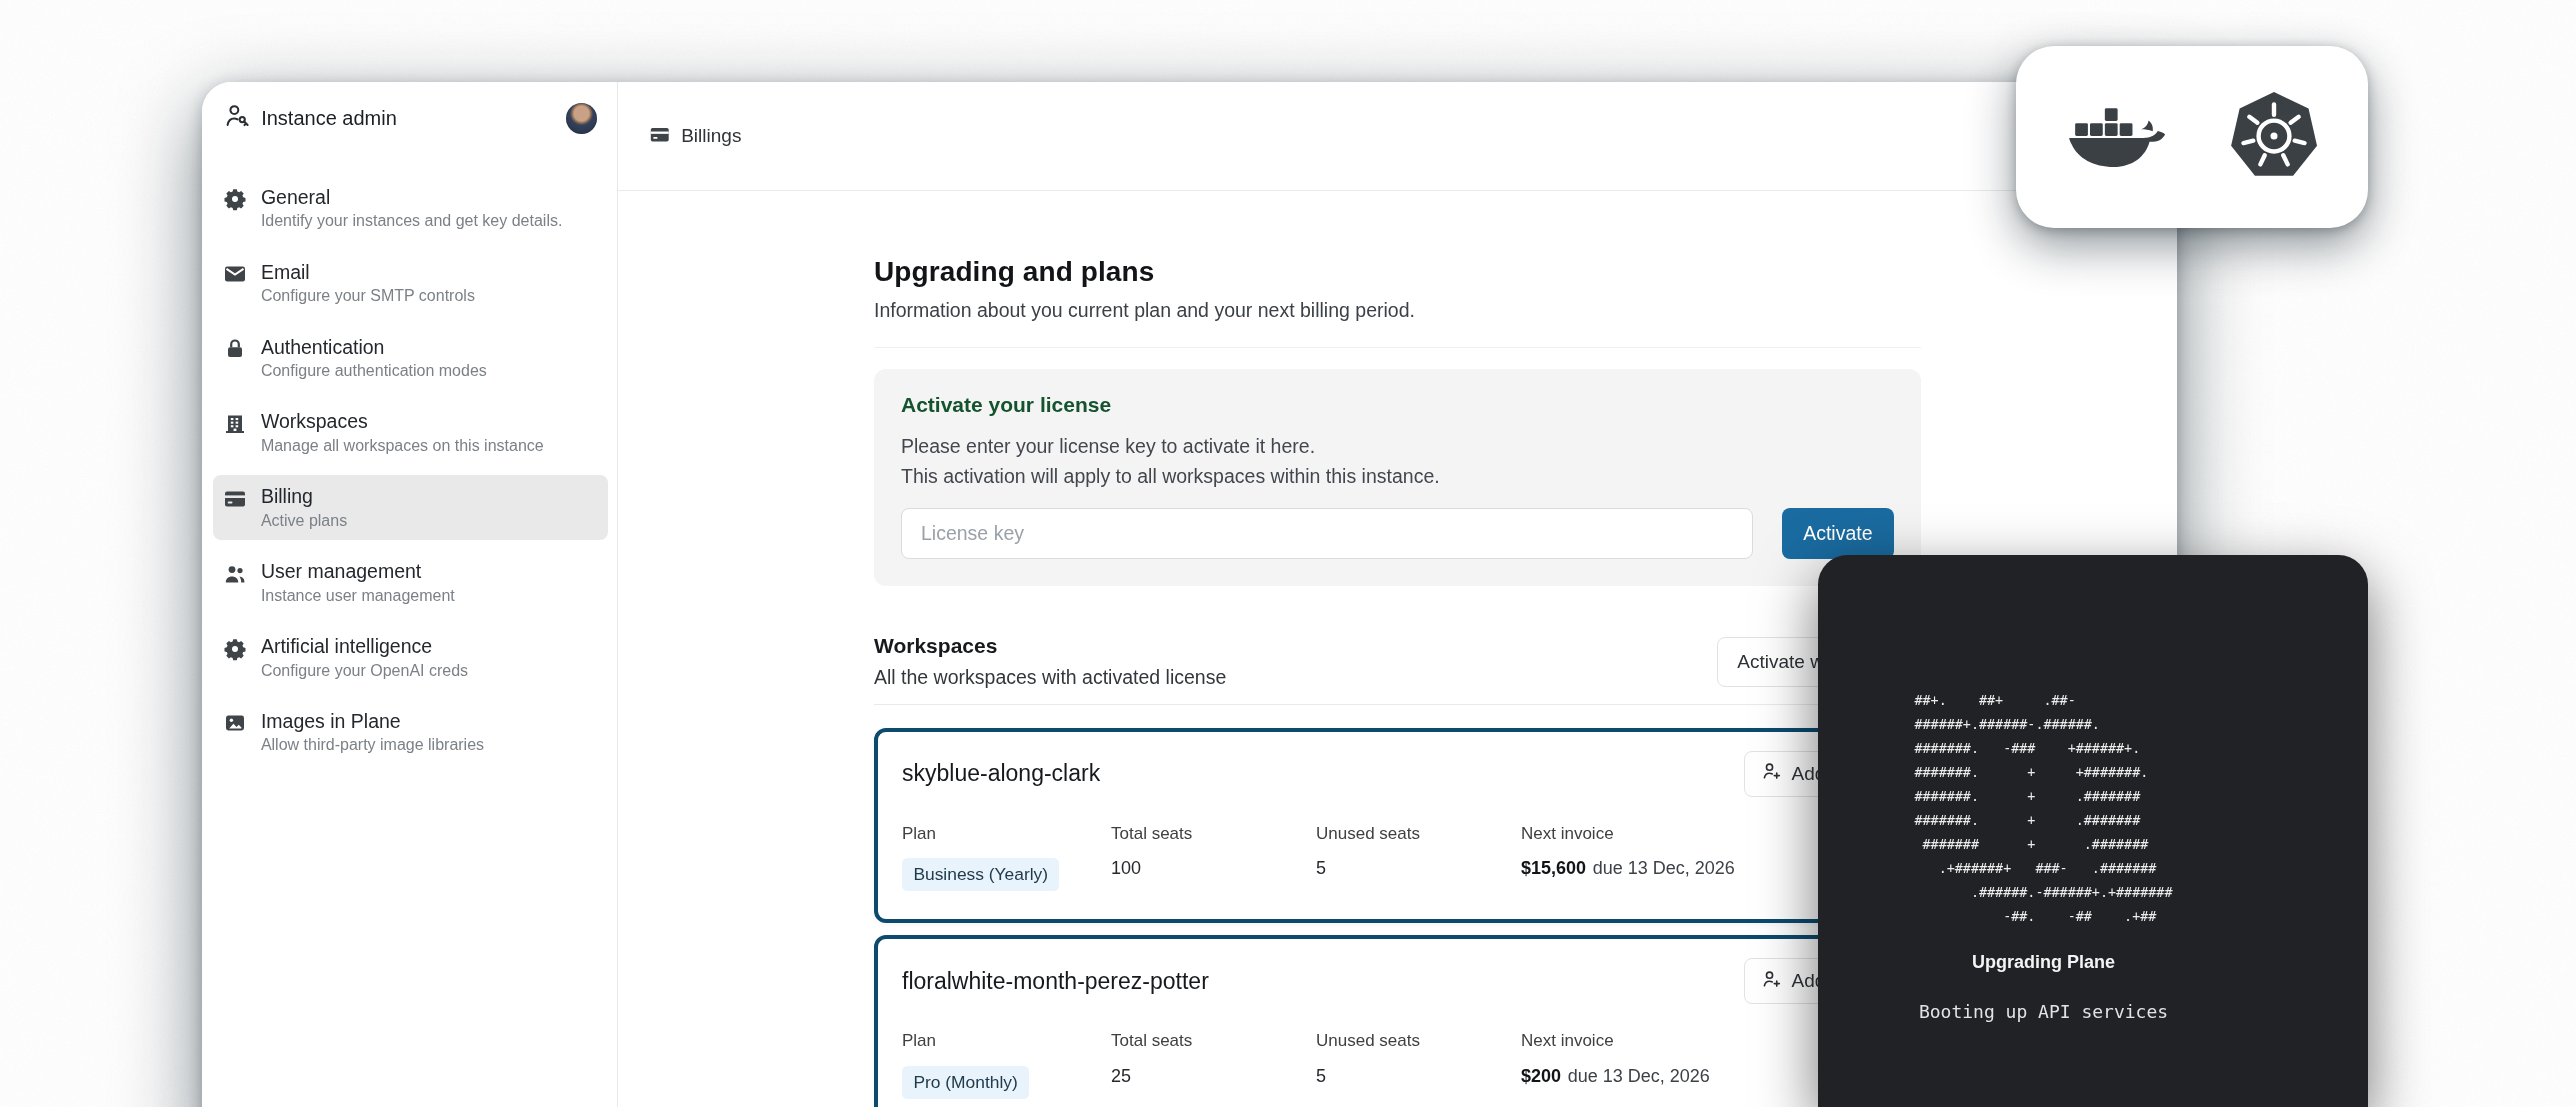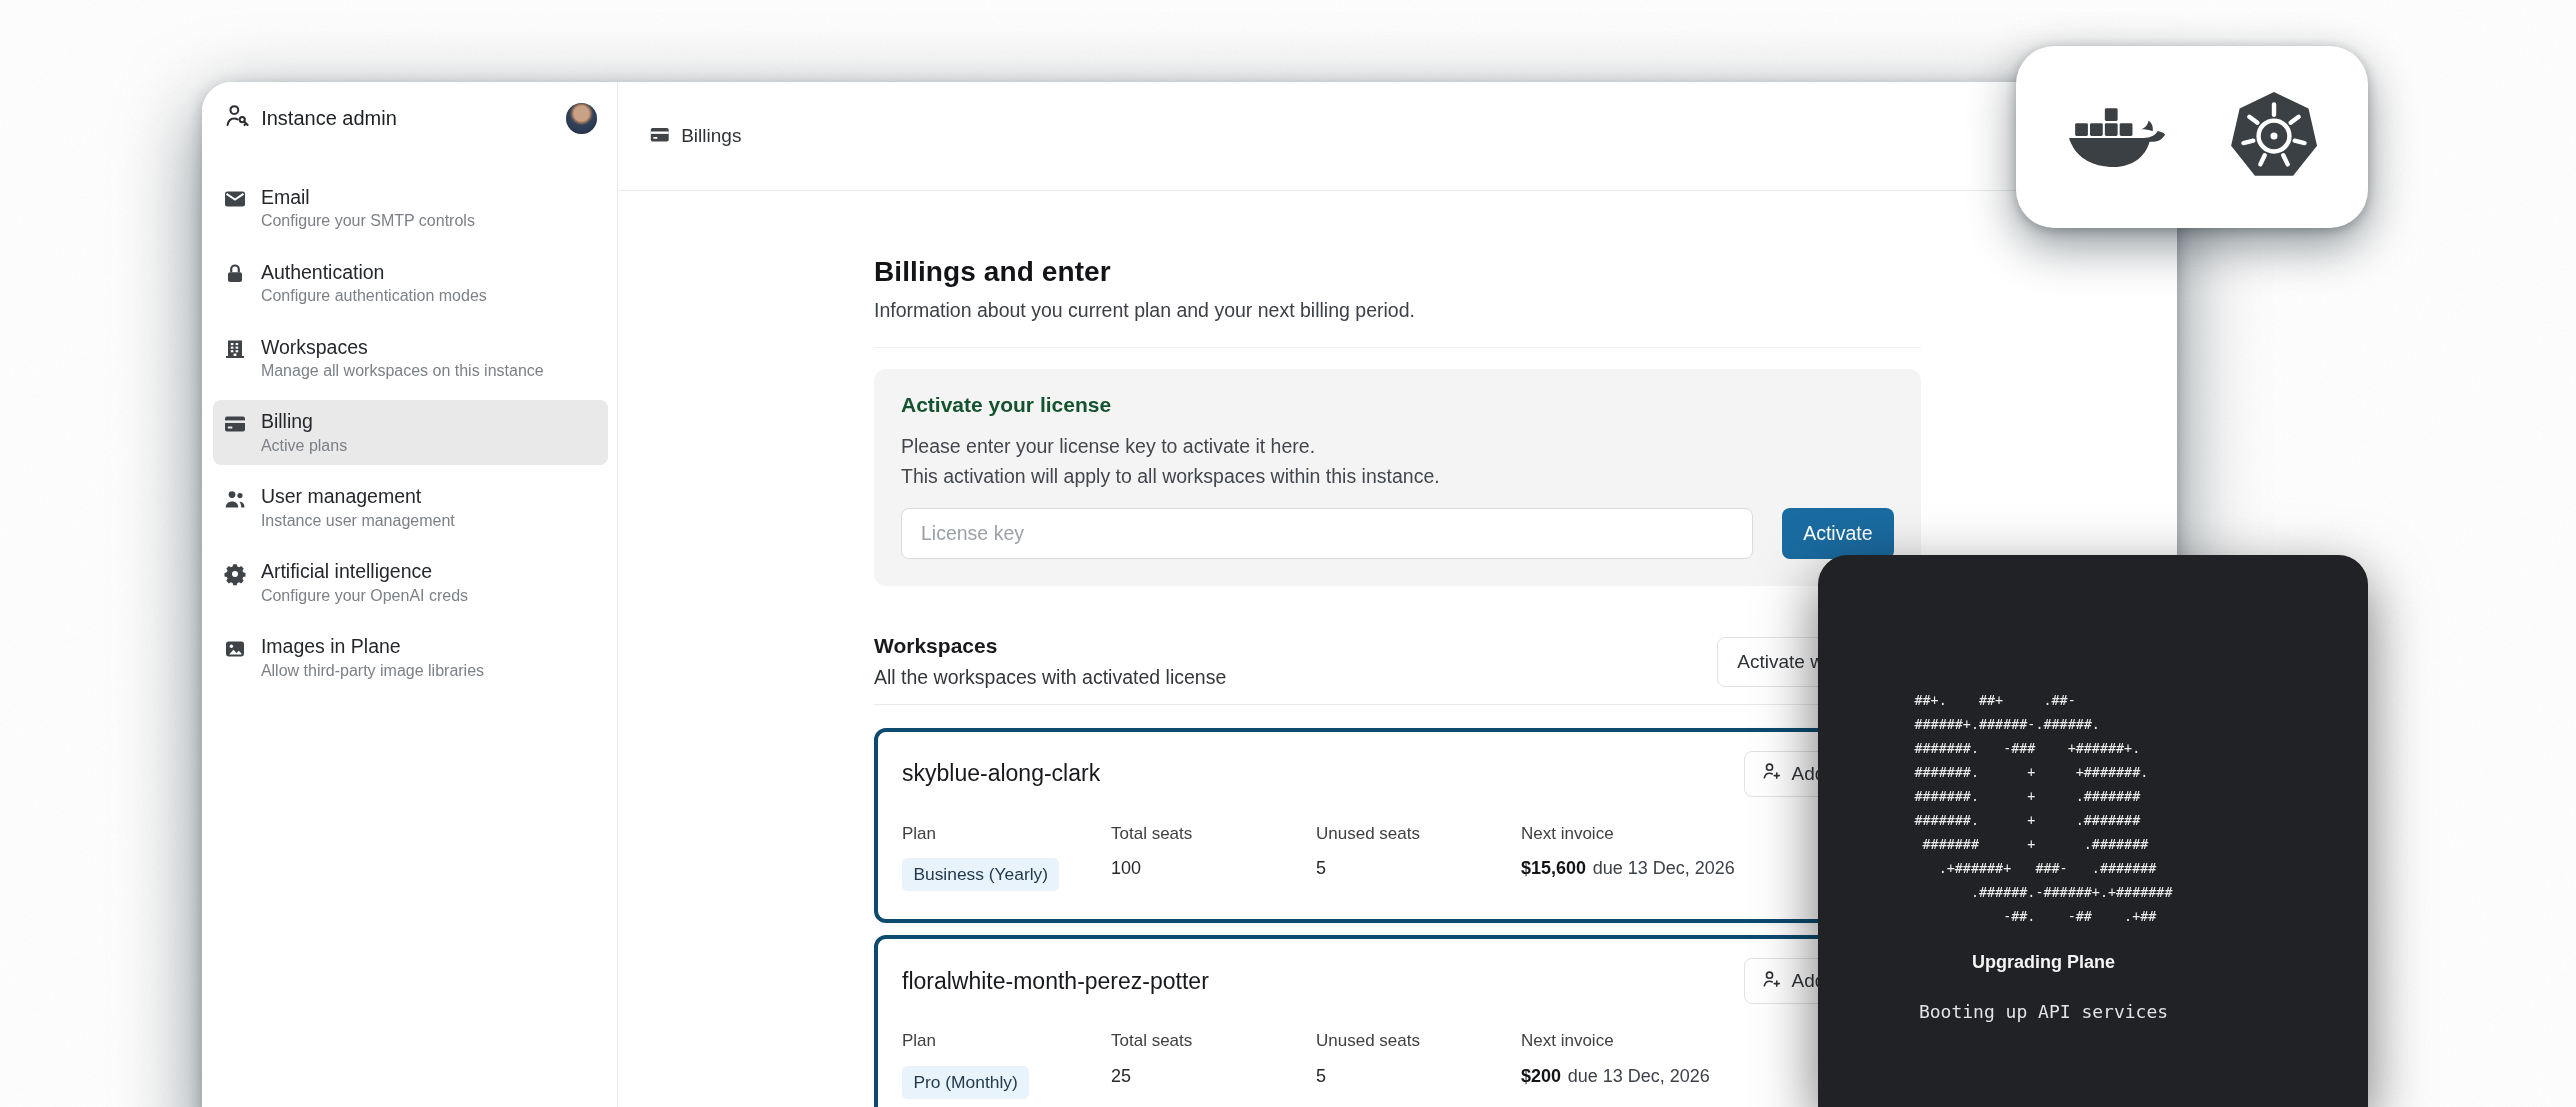--- a/index.html
+++ b/index.html
@@ -123,20 +123,32 @@
           </g>
             </svg>
         </span>
         <span>Instance admin</span>
       </div>
       <div class="avatar"></div>
     </div>
 
     <div class="sb-list">
 
+      <div class="s-item">
+        <span class="ic">
+          <svg width="24" height="24" viewBox="0 0 24 24">
+              <path class="ifill" d="M13.8 2.2h-3.6l-.55 2.3-1.8.75-2-1.25-2.55 2.55 1.25 2-.75 1.8-2.3.55v3.6l2.3.55.75 1.8-1.25 2 2.55 2.55 2-1.25 1.8.75.55 2.3h3.6l.55-2.3 1.8-.75 2 1.25 2.55-2.55-1.25-2 .75-1.8 2.3-.55v-3.6l-2.3-.55-.75-1.8 1.25-2-2.55-2.55-2 1.25-1.8-.75z"></path>
+              <circle cx="12" cy="12" r="3" fill="#fff"></circle>
+            </svg>
+        </span>
+        <div>
+          <div class="t">General</div>
+          <div class="d">Identify your instances and get key details.</div>
+        </div>
+      </div>
 
       <div class="s-item">
         <span class="ic">
           <svg width="24" height="24" viewBox="0 0 24 24">
               <rect class="ifill" x="2" y="4.5" width="20" height="15" rx="2.2"></rect>
               <path d="M3.5 6.8 12 12.6l8.5-5.8" fill="none" stroke="#fff" stroke-width="2"></path>
             </svg>
         </span>
         <div>
           <div class="t">Email</div>
@@ -245,21 +257,21 @@
         <svg width="21.5" height="21.5" viewBox="0 0 24 24">
             <rect class="ifill" x="2" y="4.5" width="20" height="15" rx="2"></rect>
             <rect x="2" y="8.4" width="20" height="2.6" fill="#fff"></rect>
             <rect x="4.8" y="14.4" width="4.6" height="2" rx=".6" fill="#fff"></rect>
           </svg>
       </span>
       <span class="bc">Billings</span>
     </div>
 
     <div class="content">
-      <h1 class="page-title">Billings and enter</h1>
+      <h1 class="page-title">Upgrading and plans</h1>
       <div class="page-sub">Information about you current plan and your next billing period.</div>
       <div class="soft-divider"></div>
 
       <div class="license">
         <h3>Activate your license</h3>
         <p style="margin-top:16px">Please enter your license key to activate it here.</p>
         <p style="margin-top:4px">This activation will apply to all workspaces within this instance.</p>
         <div class="lic-row">
           <input class="lic-input" type="text" placeholder="License key" style="">
           <button class="btn-primary">Activate</button>

